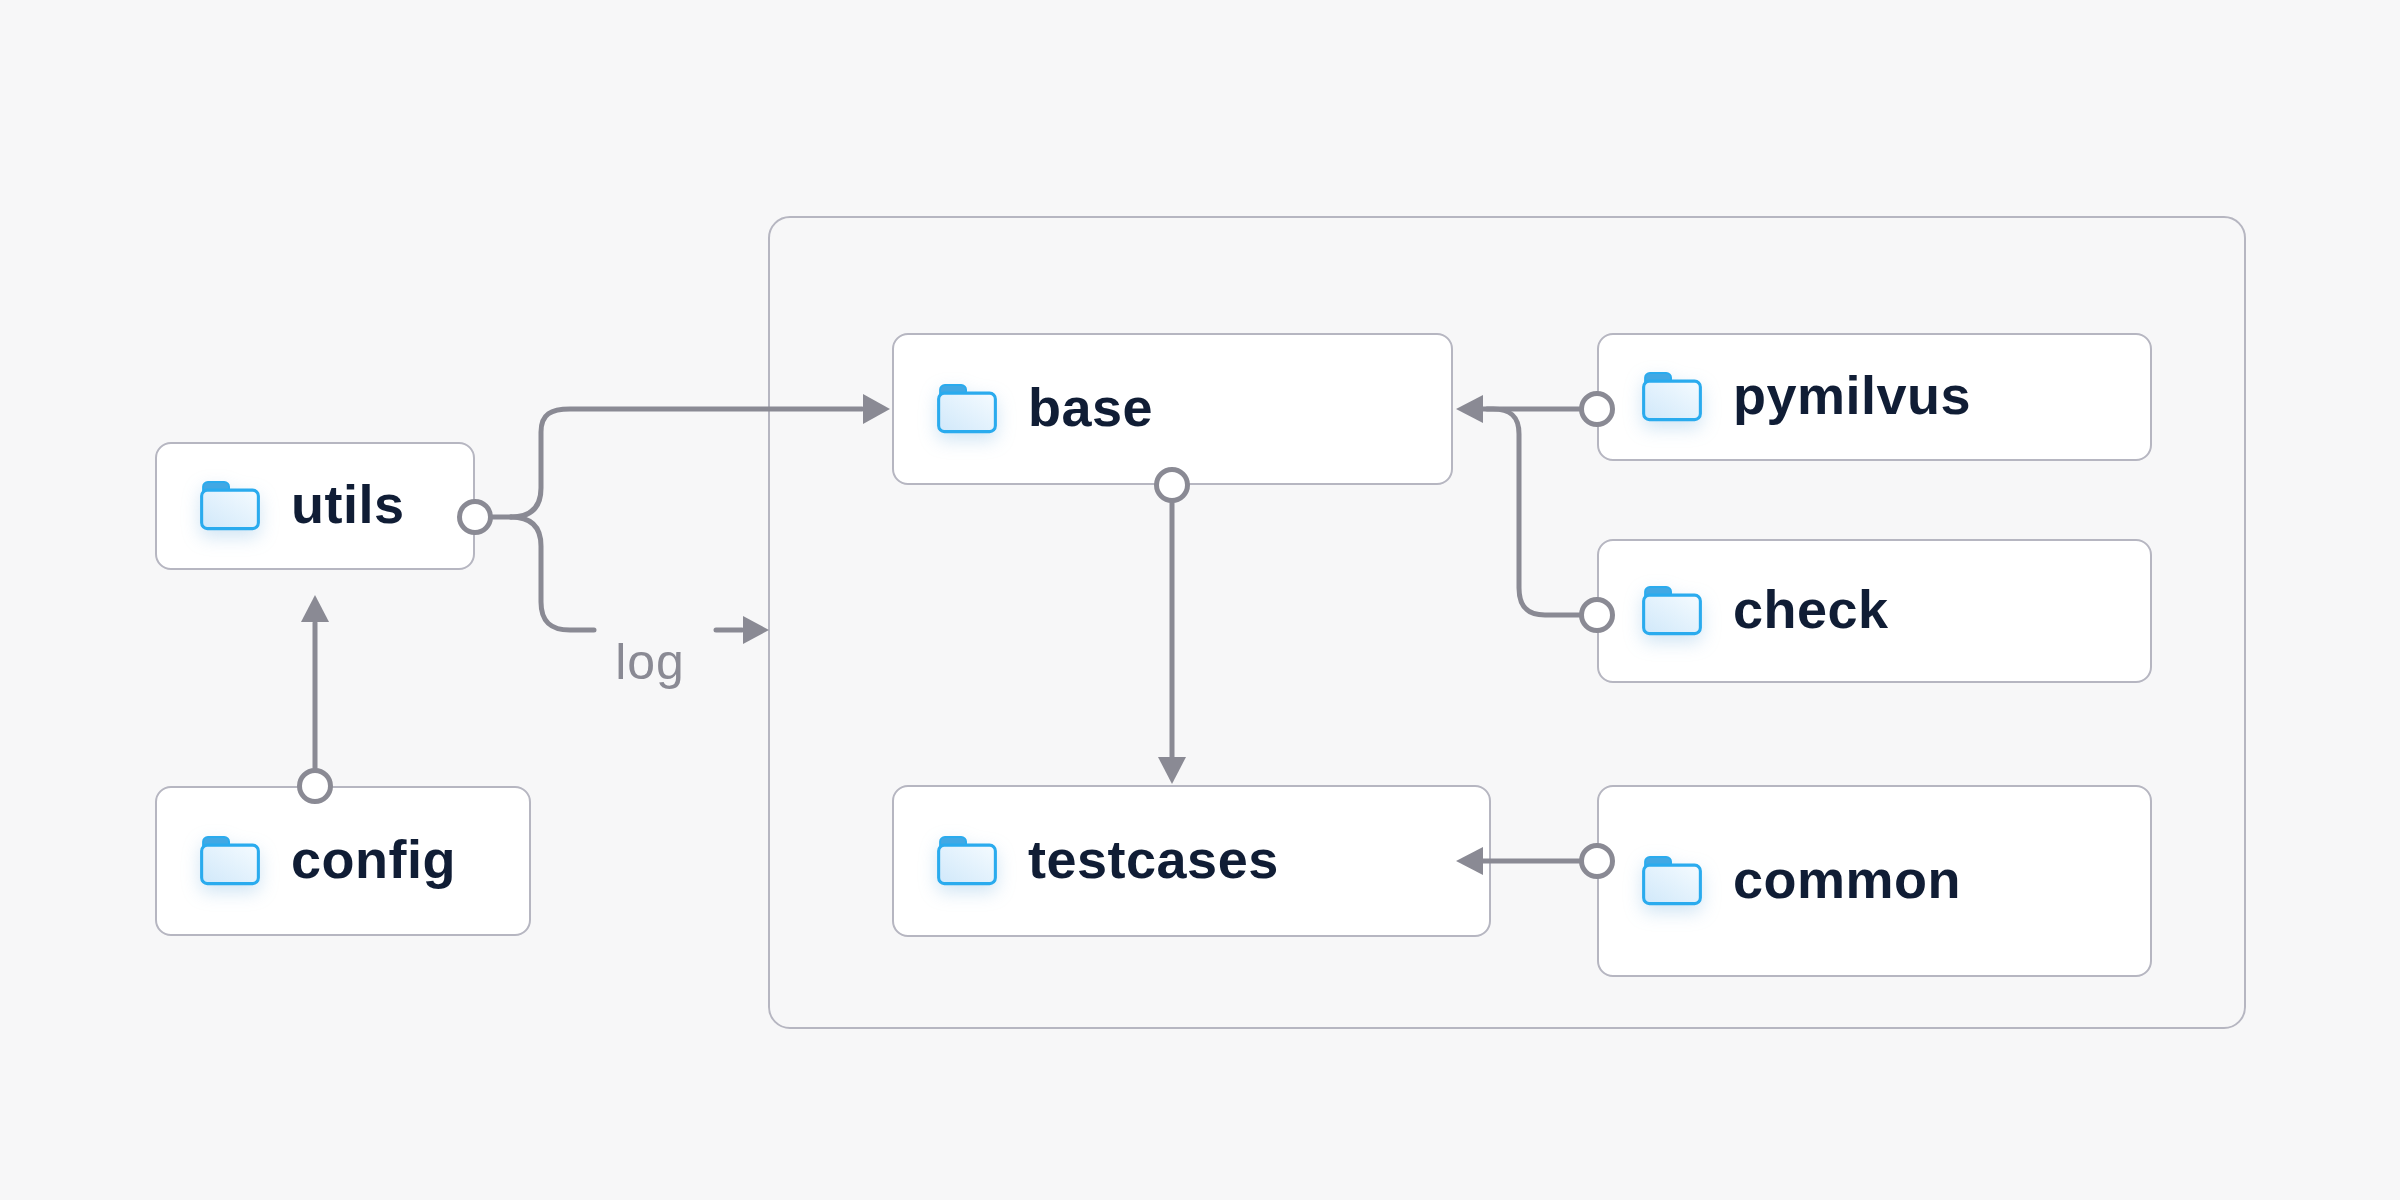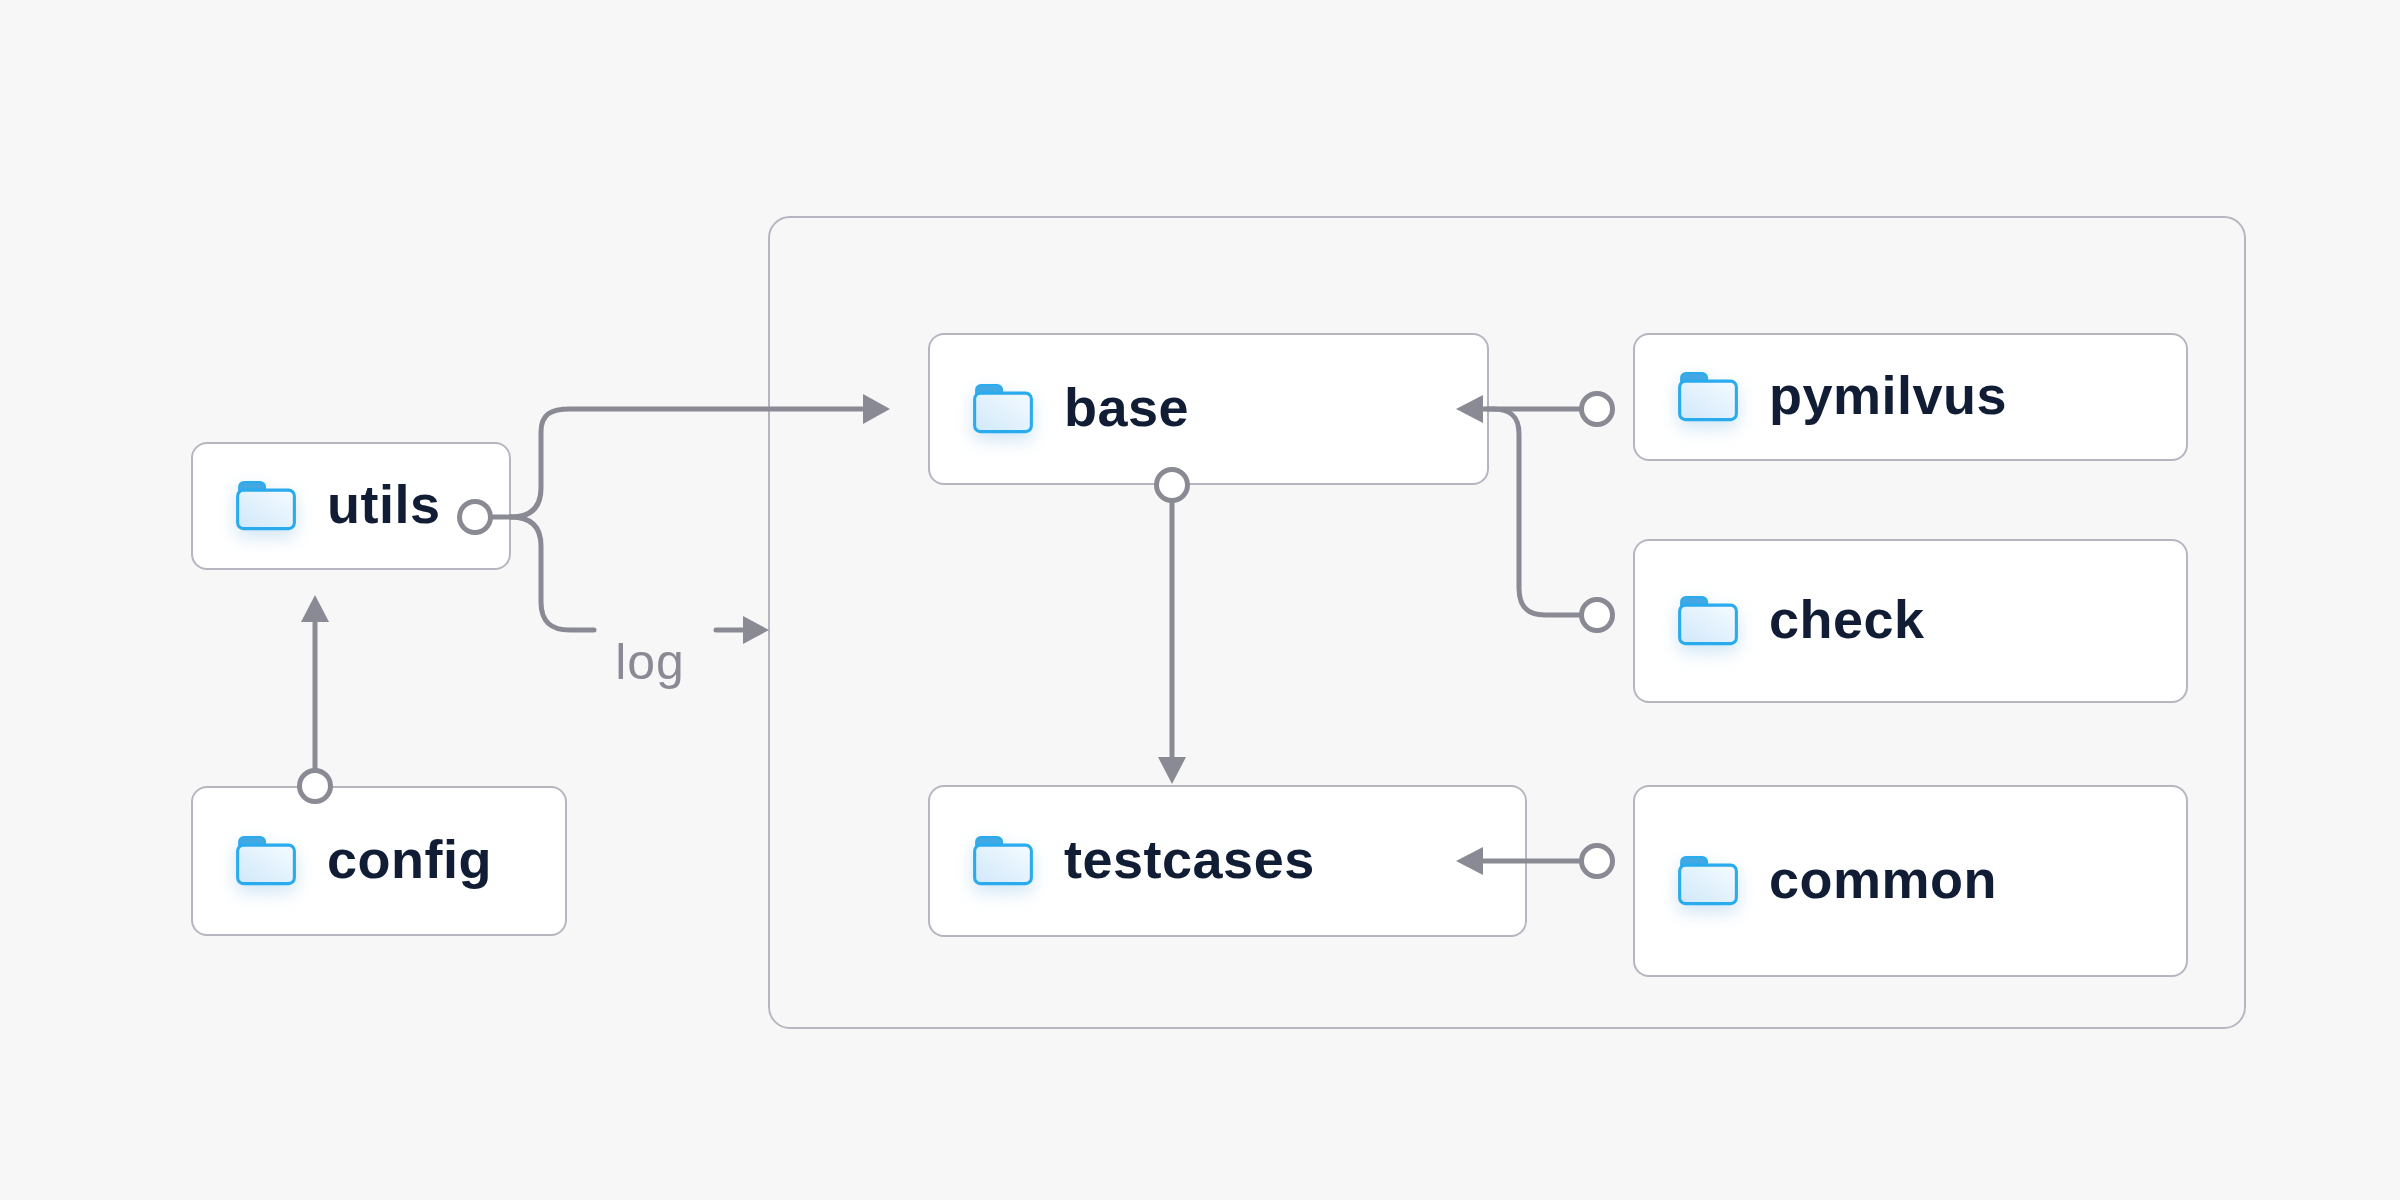--- a/index.html
+++ b/index.html
@@ -37,34 +37,33 @@
     font-size:46px;font-weight:700;color:var(--label-text);letter-spacing:.5px;line-height:62px;
   }
 
   
   .node{
     position:absolute;box-sizing:border-box;
     background:var(--node-fill);
     border:2px solid var(--node-border);border-radius:16px;
     display:flex;align-items:center;gap:30px;padding-left:42px;
     z-index:2;
-    margin-left:36px;
   }
   .node-label{
     font-size:54px;font-weight:700;color:var(--label-text);letter-spacing:.5px;
     line-height:1;padding-bottom:4px;
   }
   .folder-svg{width:62px;height:50px;flex:0 0 auto;
     filter:drop-shadow(0 7px 9px rgba(90,160,215,.28));}
 
   .n-utils    {left:155px;top:442px;width:320px;height:128px;}
   .n-config   {left:155px;top:786px;width:376px;height:150px;}
   .n-base     {left:892px;top:333px;width:561px;height:152px;}
   .n-pymilvus {left:1597px;top:333px;width:555px;height:128px;}
-  .n-check    {left:1597px;top:539px;width:555px;height:164px;}
+  .n-check    {left:1597px;top:539px;width:555px;height:144px;}
   .n-testcases{left:892px;top:785px;width:599px;height:152px;}
   .n-common   {left:1597px;top:785px;width:555px;height:192px;}
 
   
   .wires{position:absolute;left:0;top:0;width:2400px;height:1200px;z-index:4;pointer-events:none;}
   .edge{stroke:var(--connector);stroke-width:5;fill:none;stroke-linecap:round;stroke-linejoin:round;}
   .head{fill:var(--connector);stroke:none;}
   .port{fill:#ffffff;stroke:var(--connector);stroke-width:5;}
 
   .edge-label{

